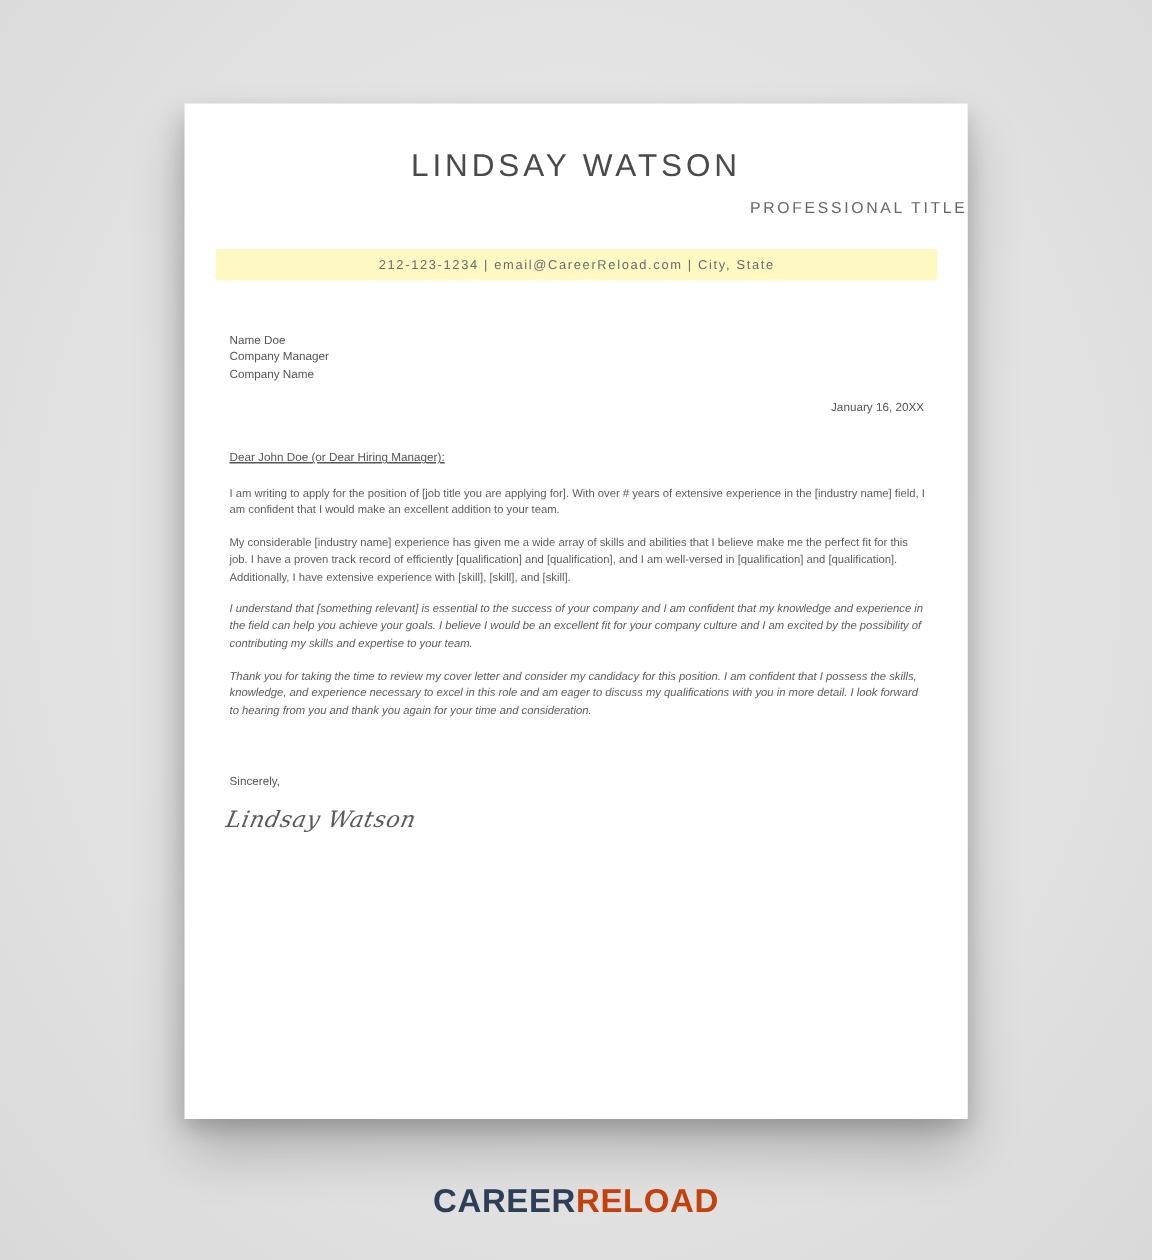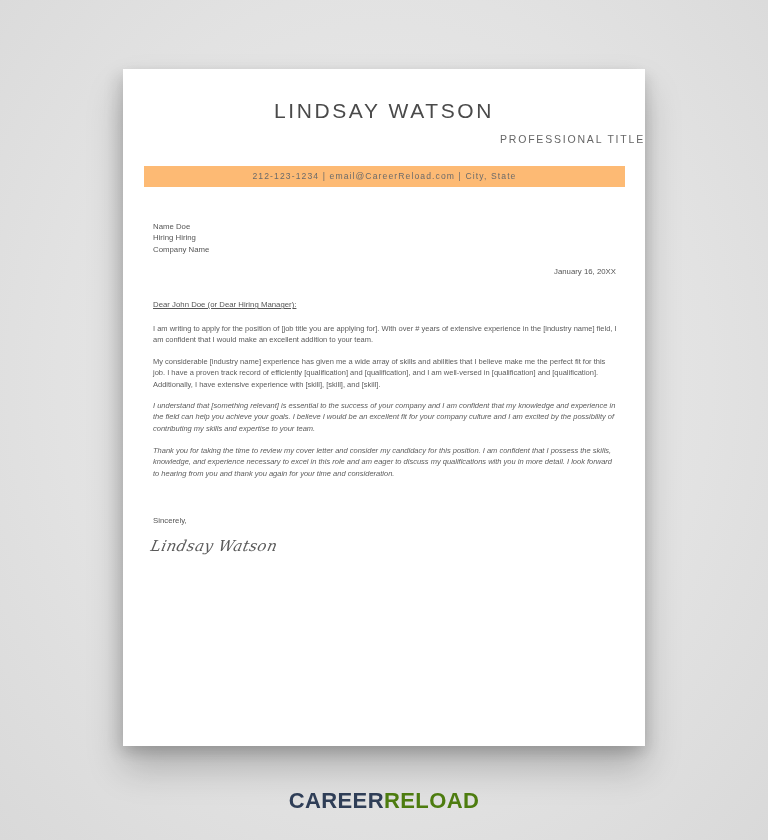--- a/index.html
+++ b/index.html
@@ -50,21 +50,21 @@
     font-size: 10.5px;
     letter-spacing: 1.8px;
     color: #666666;
   }
   .contact-band {
     position: absolute;
     left: 21px;
     top: 97px;
     width: 481px;
     height: 21px;
-    background: #fdba74;
+    background: #fef9c3;
     text-align: center;
     line-height: 21px;
     font-size: 8.6px;
     letter-spacing: 1.1px;
     color: #6a6a6a;
   }
   .recipient {
     position: absolute;
     left: 30px;
     top: 152px;
@@ -122,34 +122,34 @@
     position: absolute;
     left: 0;
     top: 788px;
     width: 768px;
     text-align: center;
     font-size: 22px;
     font-weight: bold;
     letter-spacing: 0.4px;
   }
   .brand-career { color: #2f3e57; }
-  .brand-reload { color: #4d7c0f; margin-top: 37px; }
+  .brand-reload { color: #c2410c; margin-top: 37px; }
 </style>
 </head>
 <body>
 
 <div class="page-shadow"></div>
 <div class="page">
   <div class="name">LINDSAY WATSON</div>
   <div class="title">PROFESSIONAL TITLE</div>
   <div class="contact-band">212-123-1234 | email@CareerReload.com | City, State</div>
 
   <div class="recipient">
     <div>Name Doe</div>
-    <div>Hiring Hiring</div>
+    <div>Company Manager</div>
     <div>Company Name</div>
   </div>
 
   <div class="date">January 16, 20XX</div>
   <div class="salutation">Dear John Doe (or Dear Hiring Manager):</div>
 
   <p class="body-para p2">My considerable [industry name] experience has given me a wide array of skills and abilities that I believe make me the perfect fit for this job. I have a proven track record of efficiently [qualification] and [qualification], and I am well-versed in [qualification] and [qualification]. Additionally, I have extensive experience with [skill], [skill], and [skill].</p>
   <p class="body-para p1">I am writing to apply for the position of [job title you are applying for]. With over # years of extensive experience in the [industry name] field, I am confident that I would make an excellent addition to your team.</p>
   <p class="body-para p3">I understand that [something relevant] is essential to the success of your company and I am confident that my knowledge and experience in the field can help you achieve your goals. I believe I would be an excellent fit for your company culture and I am excited by the possibility of contributing my skills and expertise to your team.</p>
   <p class="body-para p4">Thank you for taking the time to review my cover letter and consider my candidacy for this position. I am confident that I possess the skills, knowledge, and experience necessary to excel in this role and am eager to discuss my qualifications with you in more detail. I look forward to hearing from you and thank you again for your time and consideration.</p>

